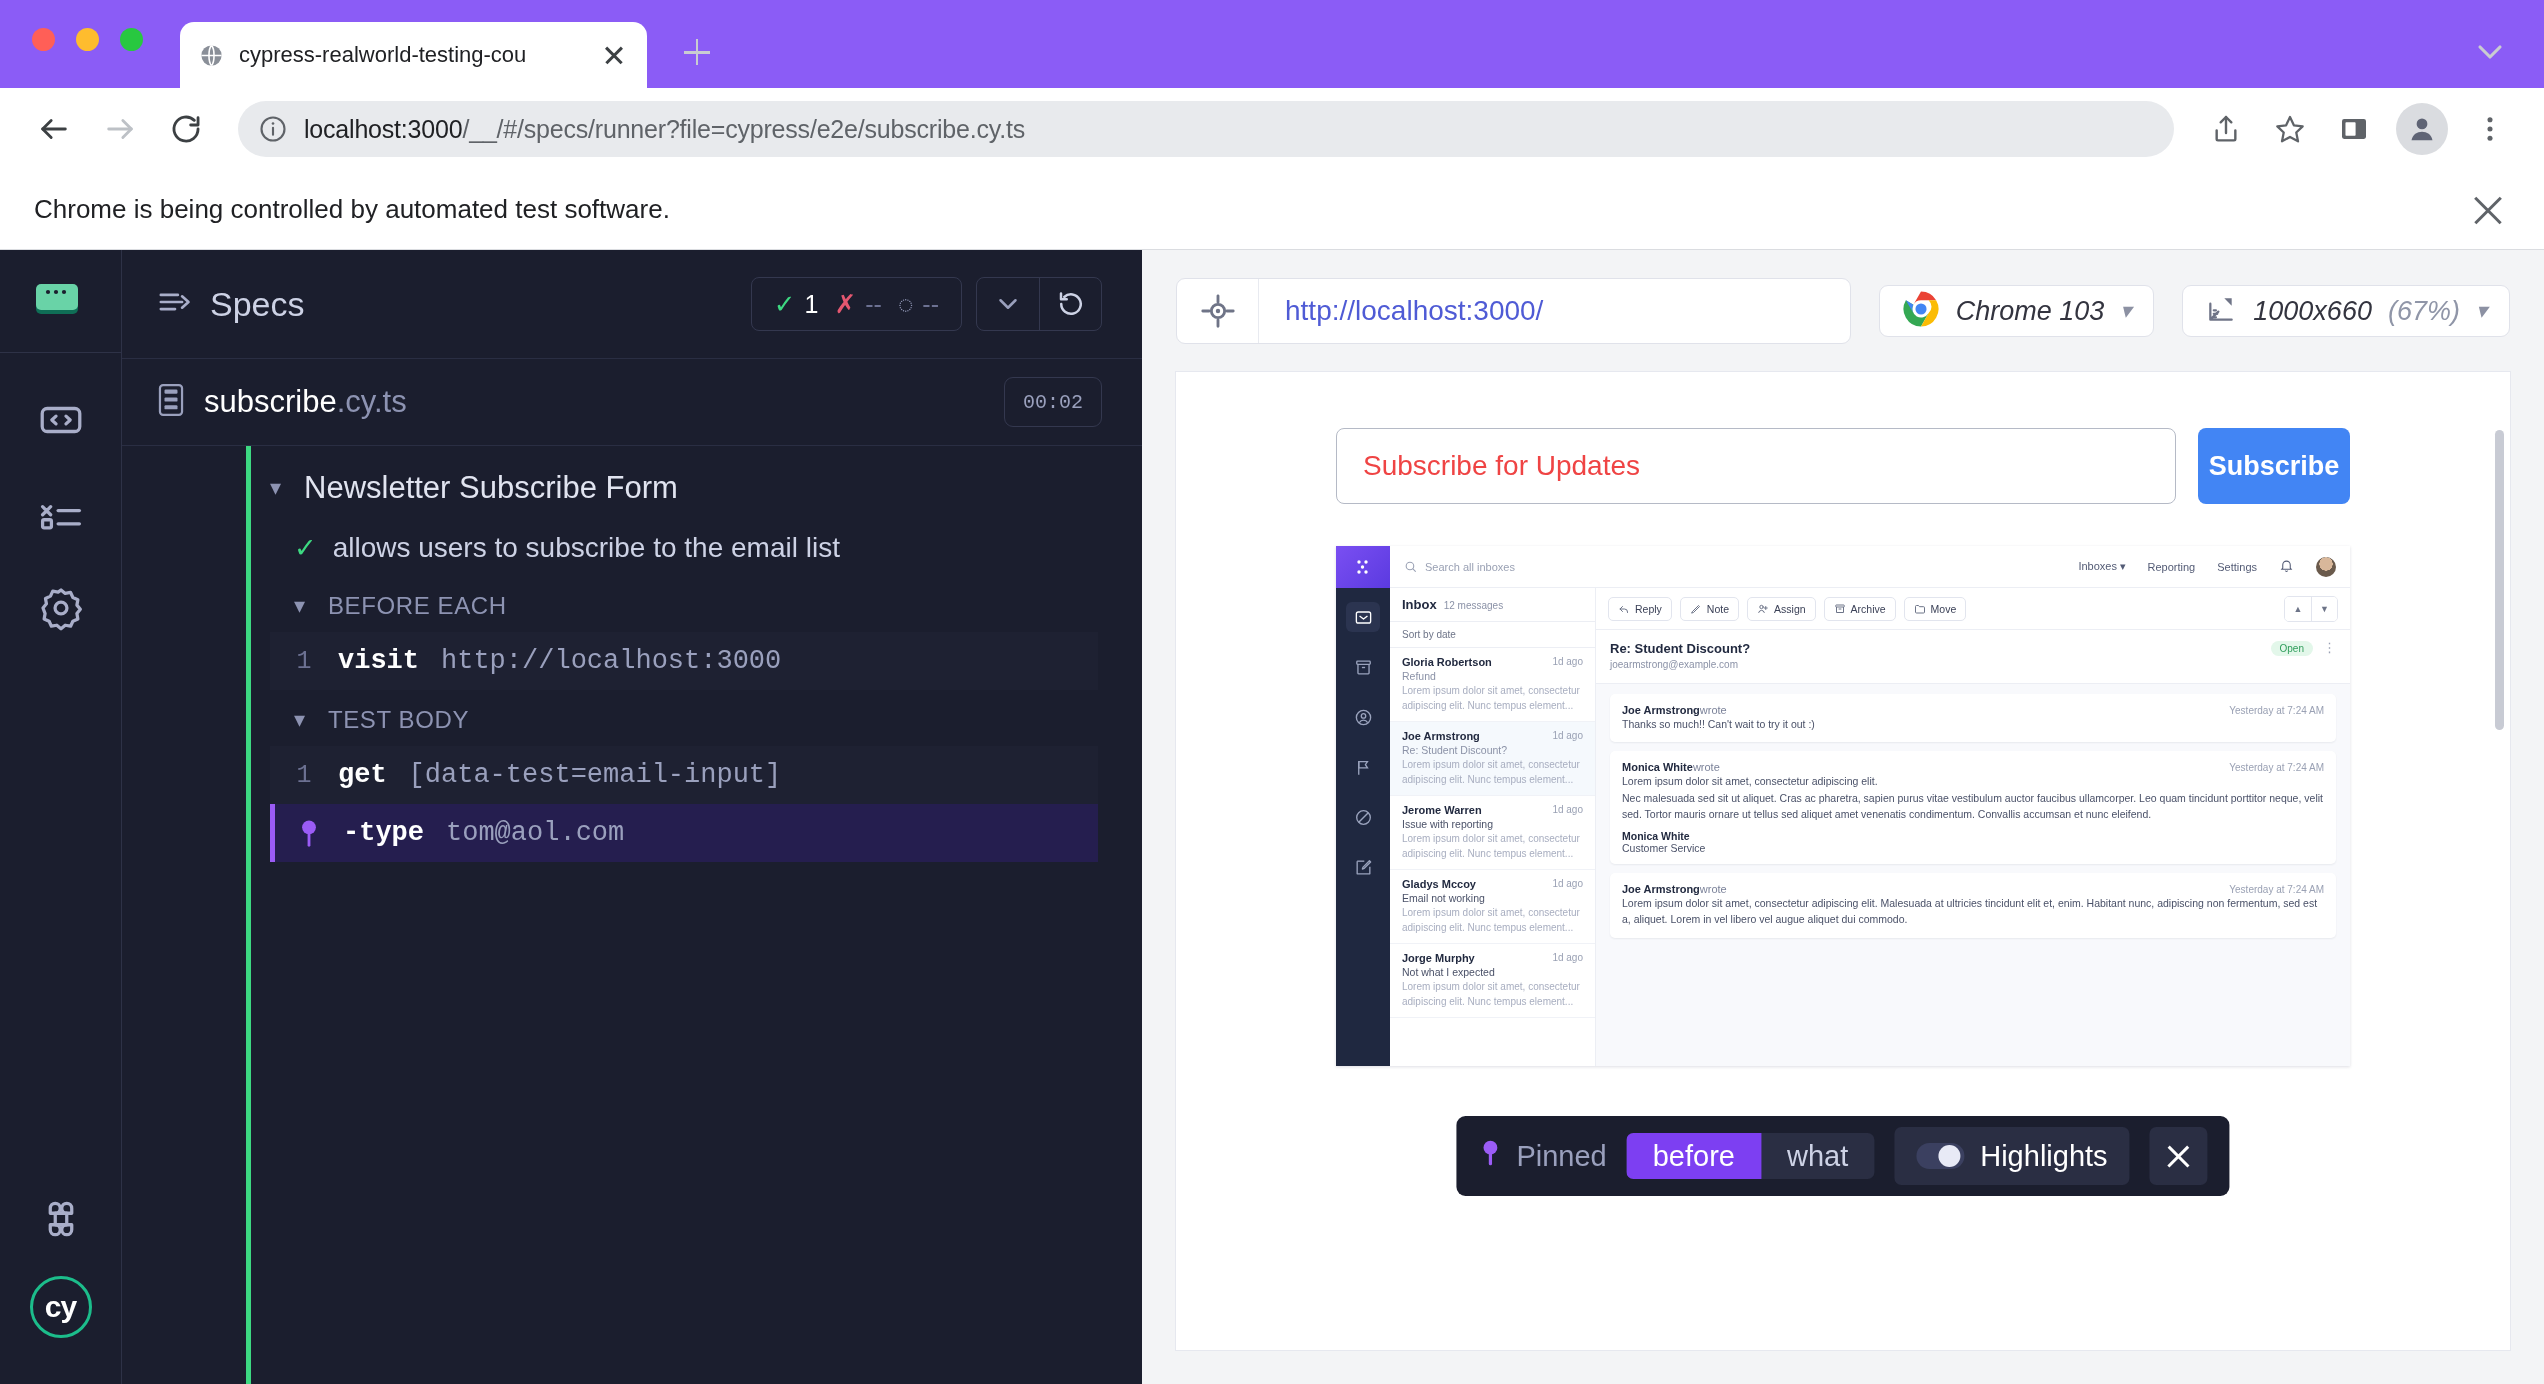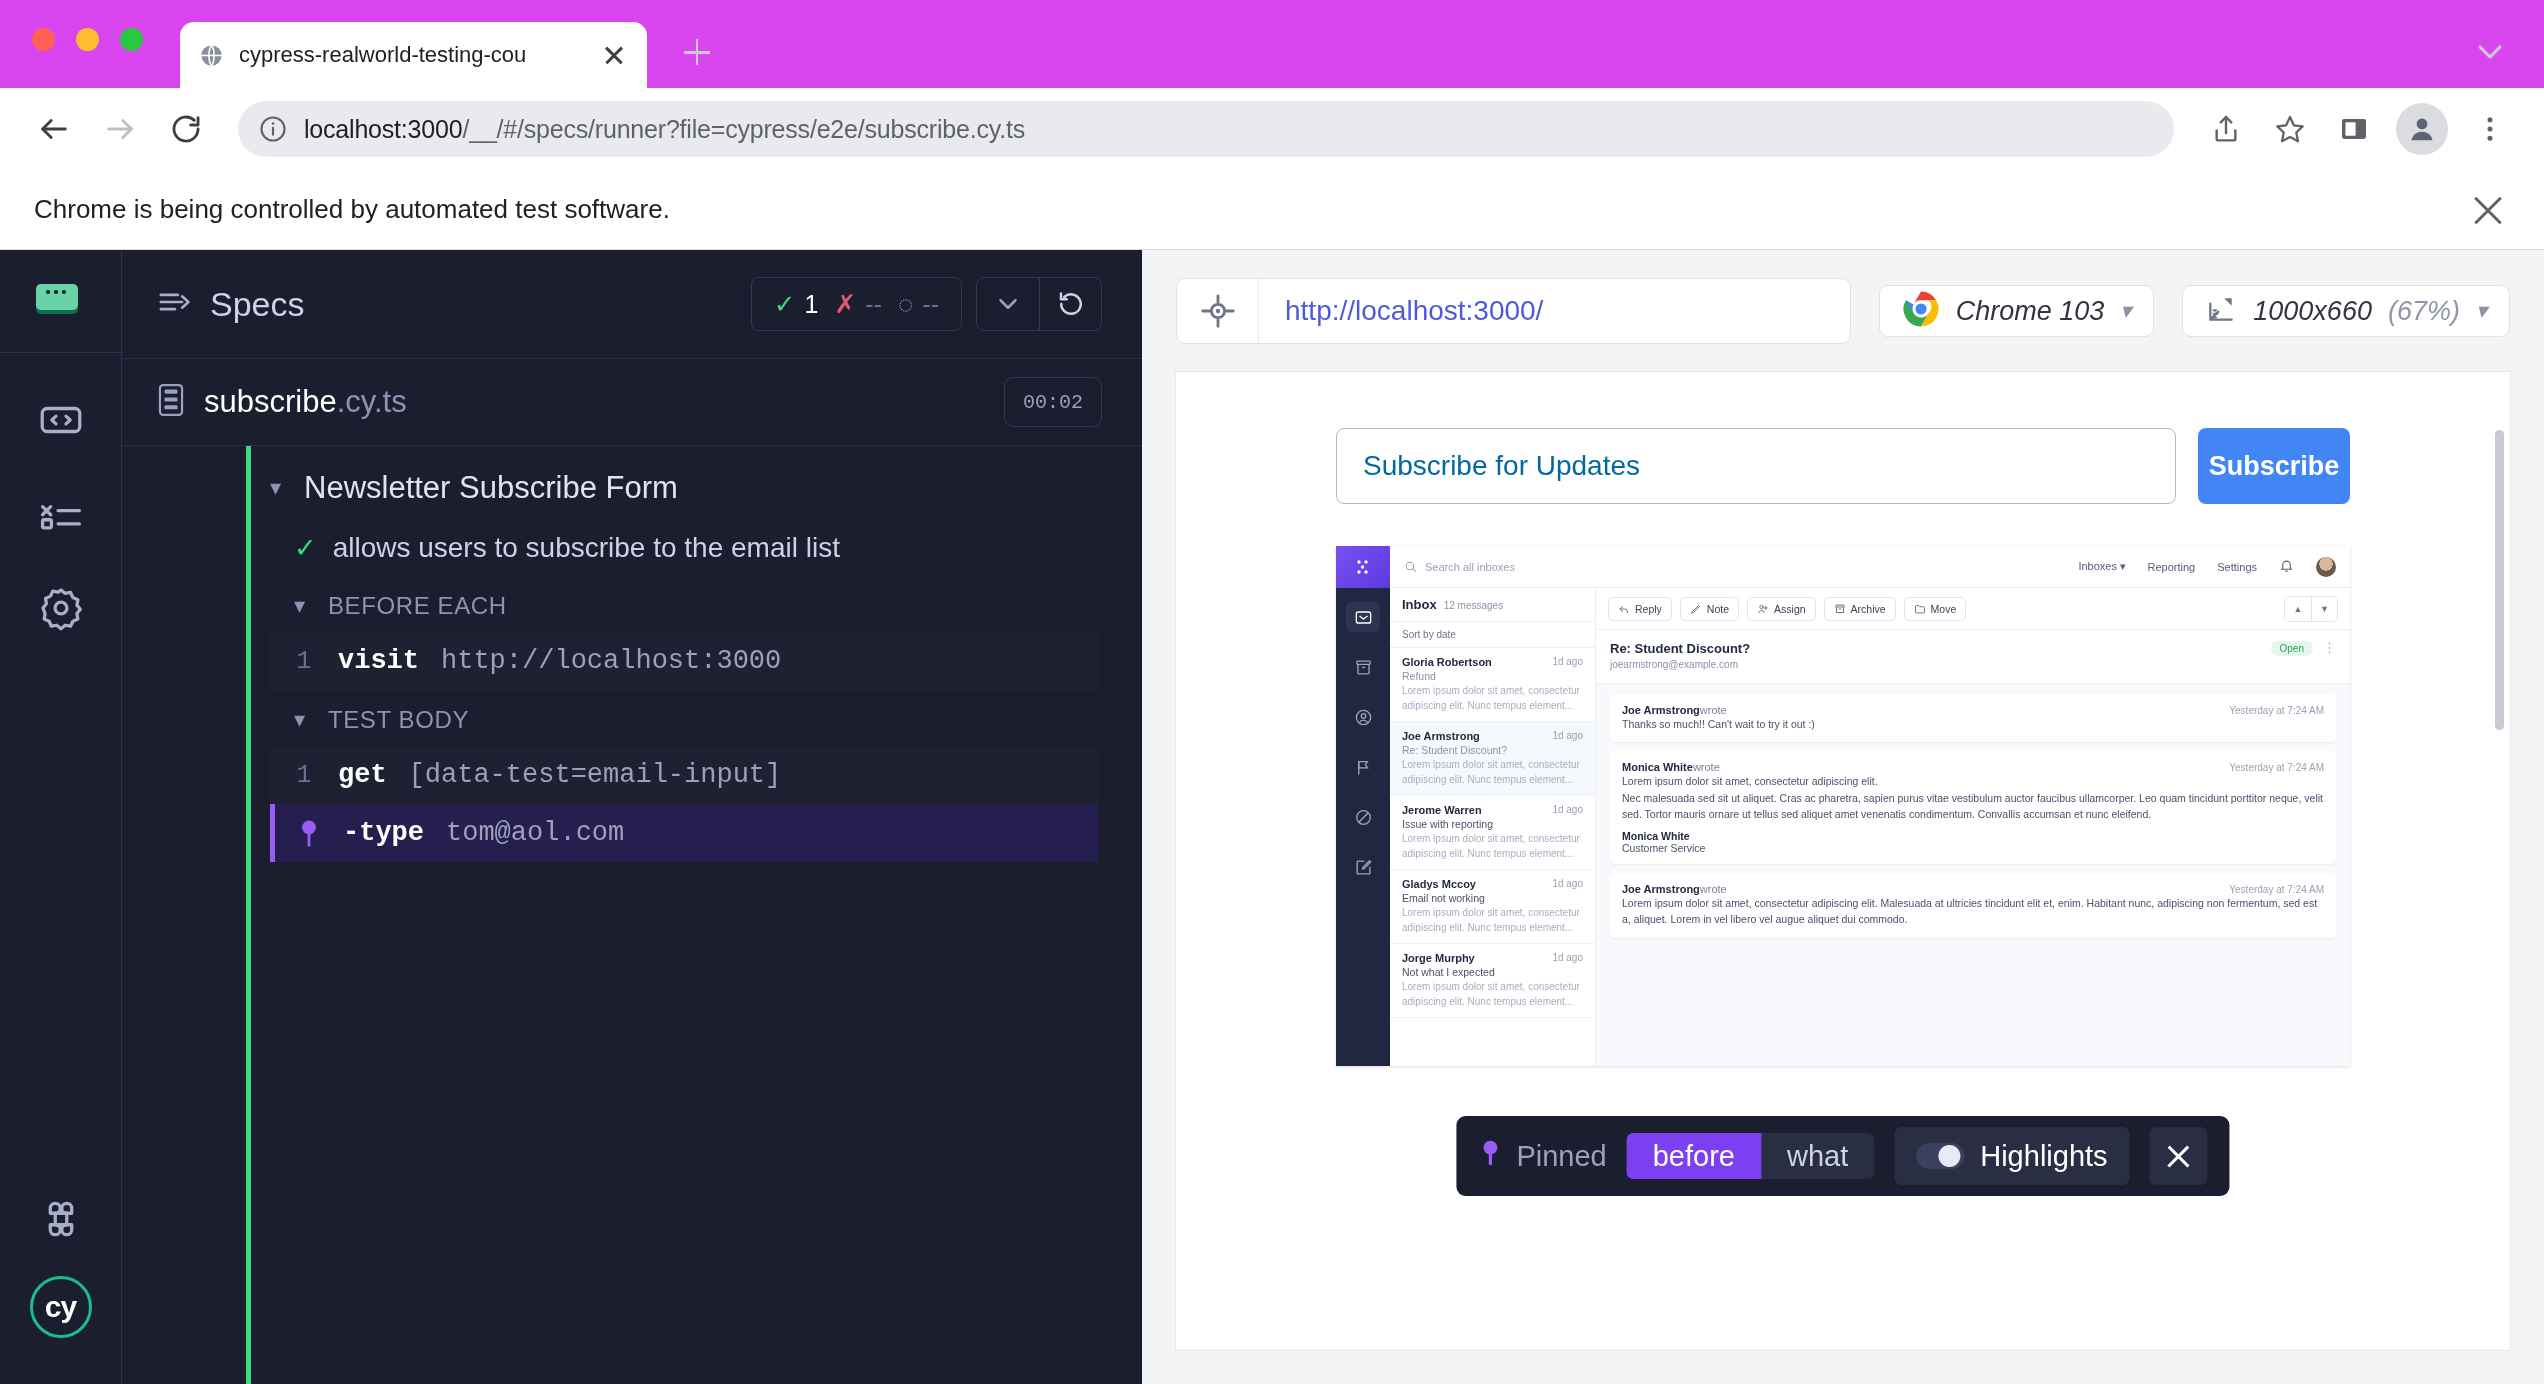--- a/index.html
+++ b/index.html
@@ -6,21 +6,21 @@
   html, body {
     width: 2544px; height: 1384px;
     font-family: "Liberation Sans", sans-serif;
     overflow: hidden; background: #fff;
   }
 
   
   .browser { width: 2544px; height: 1384px; display: flex; flex-direction: column; }
 
   .tabstrip {
-    height: 88px; background: #d946ef; display: flex; align-items: flex-end;
+    height: 88px; background: #8b5cf6; display: flex; align-items: flex-end;
     padding-left: 26px; position: relative; flex: 0 0 88px;
   }
   .traffic { display: flex; align-items: center; gap: 21px; position: absolute; left: 32px; top: 28px; }
   .dot { width: 23px; height: 23px; border-radius: 50%; }
   .dot.red { background: #ff5f57; }
   .dot.yellow { background: #febc2e; }
   .dot.green { background: #28c840; }
 
   .tab {
     margin-left: 154px; width: 467px; height: 66px; background: #fff;
@@ -210,21 +210,21 @@
   }
   .aut-scroll {
     position: absolute; right: 6px; top: 58px; width: 9px; height: 300px;
     background: #c8cbd4; border-radius: 5px;
   }
 
   .sub-form { display: flex; gap: 22px; padding: 56px 160px 0 160px; }
   .sub-input {
     flex: 1; height: 76px; border: 1px solid #b5bac6; border-radius: 8px;
     display: flex; align-items: center; padding-left: 26px;
-    font-size: 28px; color: #0369a1;
+    font-size: 28px; color: #ef4444;
   }
   .sub-btn {
     width: 152px; height: 76px; background: #4285f4; border-radius: 8px; color: #fff;
     display:flex; align-items:center; justify-content:center; font-size: 27px; font-weight: 700; cursor:pointer;
   }
 
   
   .mock {
     margin: 42px 160px 0 160px; height: 520px; background: #fff;
     display: flex; overflow: hidden; box-shadow: 0 1px 3px rgba(20,24,60,.14);

